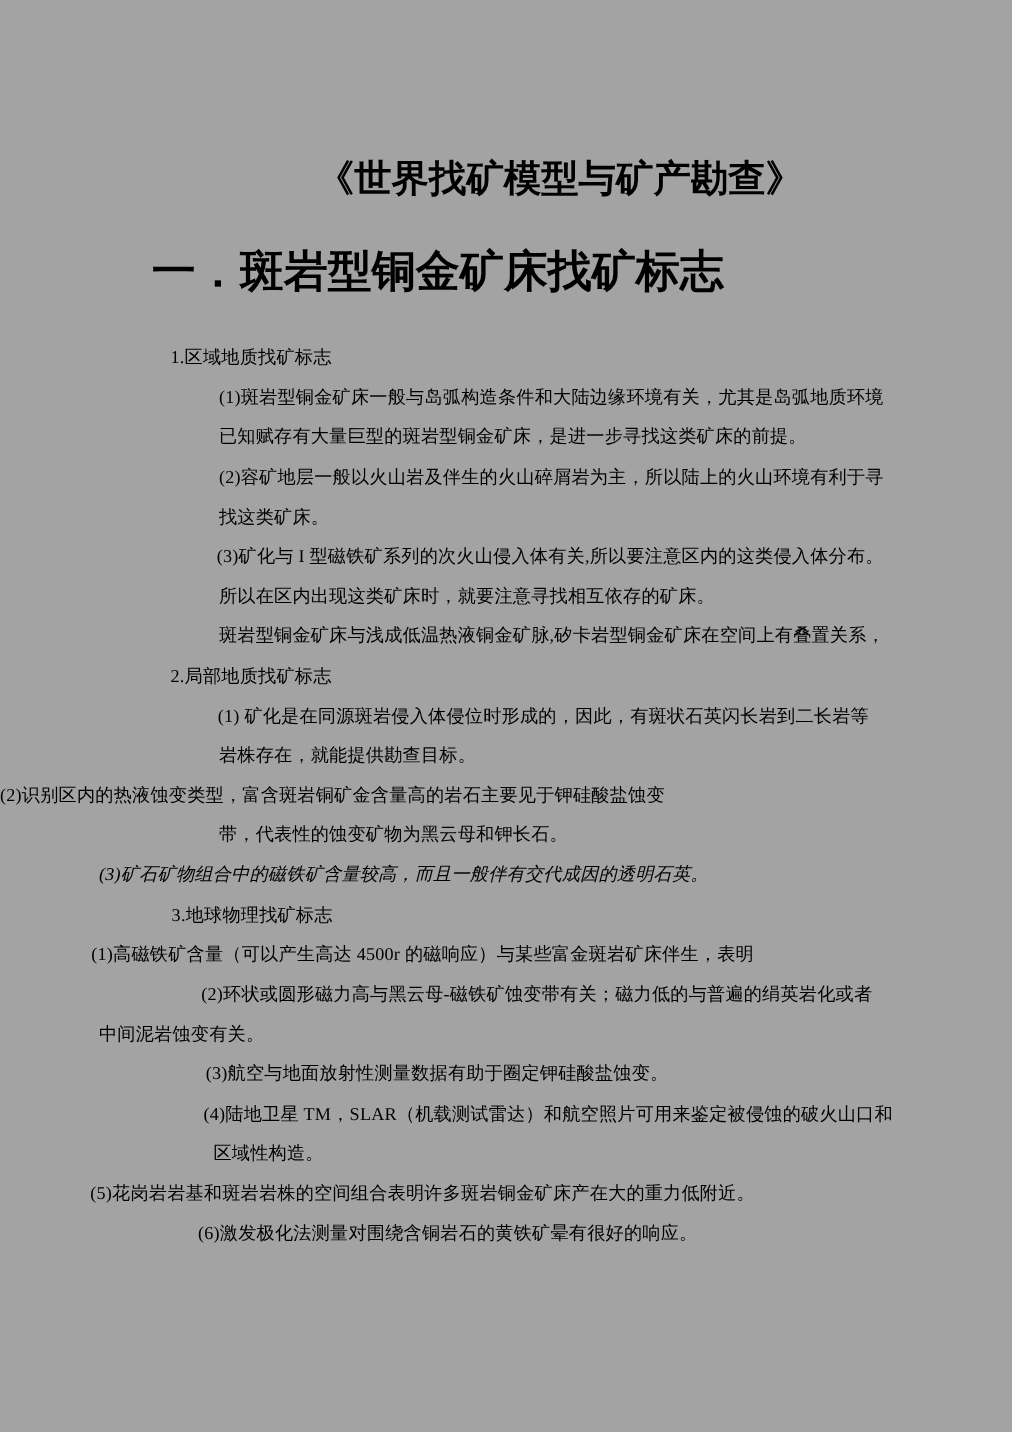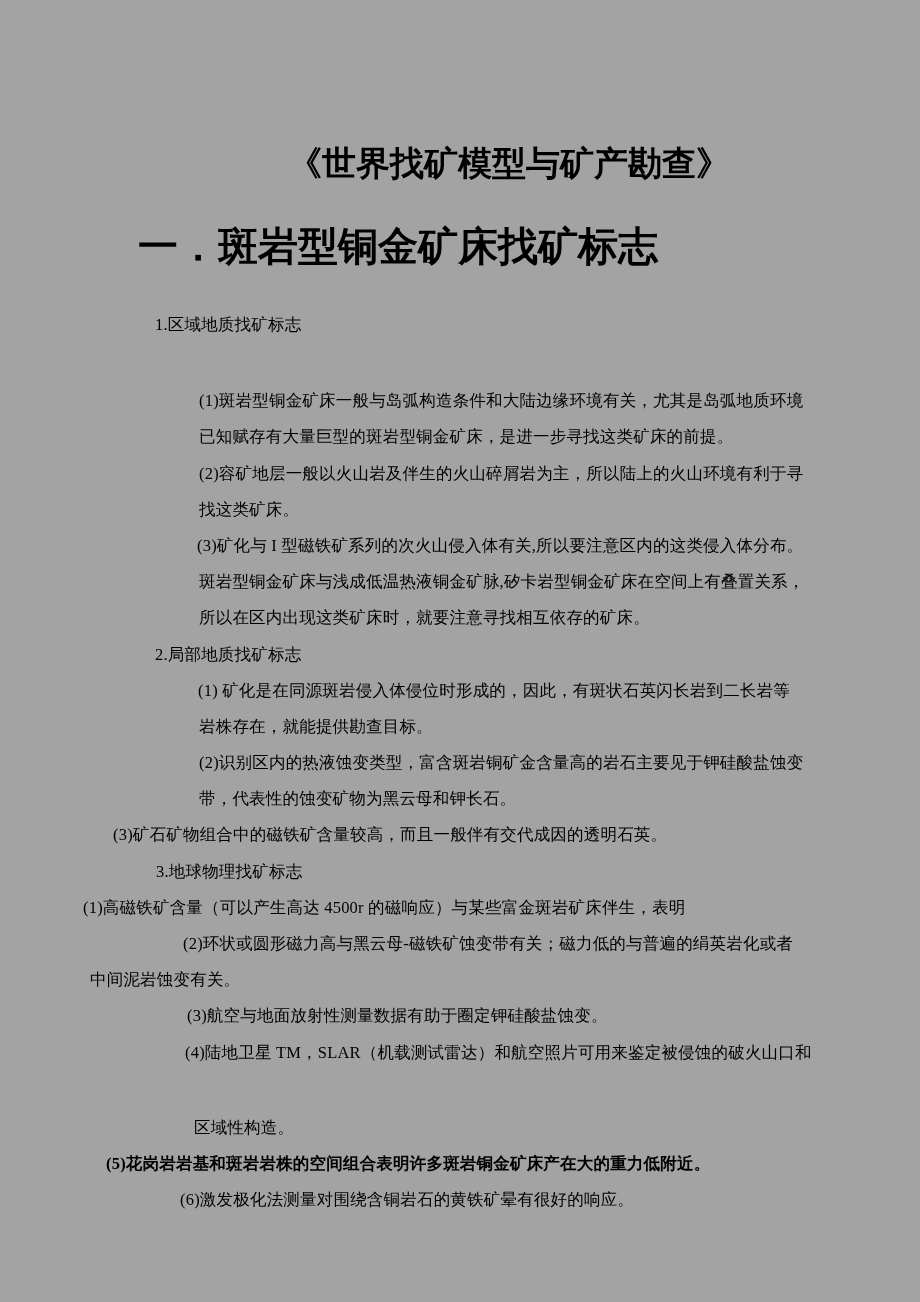--- a/index.html
+++ b/index.html
@@ -49,36 +49,36 @@
   }
 </style>
 </head>
 <body>
 
 <div class="page">
   <div class="doc-title">《世界找矿模型与矿产勘查》</div>
   <div class="doc-heading">一．斑岩型铜金矿床找矿标志</div>
   <div class="doc-body">
       <div class="text-line" style="padding-left: 155px;">1.区域地质找矿标志</div>
-      <div class="text-line" style="padding-left: 199px; margin-top: 40px;">(1)斑岩型铜金矿床一般与岛弧构造条件和大陆边缘环境有关，尤其是岛弧地质环境</div>
+      <div class="text-line" style="padding-left: 199px;">(1)斑岩型铜金矿床一般与岛弧构造条件和大陆边缘环境有关，尤其是岛弧地质环境</div>
       <div class="text-line" style="padding-left: 199px;">已知赋存有大量巨型的斑岩型铜金矿床，是进一步寻找这类矿床的前提。</div>
       <div class="text-line" style="padding-left: 199px;">(2)容矿地层一般以火山岩及伴生的火山碎屑岩为主，所以陆上的火山环境有利于寻</div>
       <div class="text-line" style="padding-left: 199px;">找这类矿床。</div>
       <div class="text-line" style="padding-left: 197px;">(3)矿化与 I 型磁铁矿系列的次火山侵入体有关,所以要注意区内的这类侵入体分布。</div>
+      <div class="text-line" style="padding-left: 199px;">所以在区内出现这类矿床时，就要注意寻找相互依存的矿床。</div>
       <div class="text-line" style="padding-left: 199px;">斑岩型铜金矿床与浅成低温热液铜金矿脉,矽卡岩型铜金矿床在空间上有叠置关系，</div>
-      <div class="text-line" style="padding-left: 199px;">所以在区内出现这类矿床时，就要注意寻找相互依存的矿床。</div>
       <div class="text-line" style="padding-left: 155px;">2.局部地质找矿标志</div>
       <div class="text-line" style="padding-left: 198px;">(1) 矿化是在同源斑岩侵入体侵位时形成的，因此，有斑状石英闪长岩到二长岩等</div>
       <div class="text-line" style="padding-left: 199px;">岩株存在，就能提供勘查目标。</div>
-      <div class="text-line" style="padding-left: 199px;">(2)识别区内的热液蚀变类型，富含斑岩铜矿金含量高的岩石主要见于钾硅酸盐蚀变</div>
+      <div class="text-line" style="">(2)识别区内的热液蚀变类型，富含斑岩铜矿金含量高的岩石主要见于钾硅酸盐蚀变</div>
       <div class="text-line" style="padding-left: 199px;">带，代表性的蚀变矿物为黑云母和钾长石。</div>
-      <div class="text-line" style="padding-left: 113px;">(3)矿石矿物组合中的磁铁矿含量较高，而且一般伴有交代成因的透明石英。</div>
+      <div class="text-line" style="padding-left: 90px; font-style: italic;">(3)矿石矿物组合中的磁铁矿含量较高，而且一般伴有交代成因的透明石英。</div>
       <div class="text-line" style="padding-left: 156px;">3.地球物理找矿标志</div>
       <div class="text-line" style="padding-left: 83px;">(1)高磁铁矿含量（可以产生高达 4500r 的磁响应）与某些富金斑岩矿床伴生，表明</div>
       <div class="text-line" style="padding-left: 183px;">(2)环状或圆形磁力高与黑云母-磁铁矿蚀变带有关；磁力低的与普遍的绢英岩化或者</div>
       <div class="text-line" style="padding-left: 90px;">中间泥岩蚀变有关。</div>
       <div class="text-line" style="padding-left: 187px;">(3)航空与地面放射性测量数据有助于圈定钾硅酸盐蚀变。</div>
       <div class="text-line" style="padding-left: 185px;">(4)陆地卫星 TM，SLAR（机载测试雷达）和航空照片可用来鉴定被侵蚀的破火山口和</div>
-      <div class="text-line" style="padding-left: 194px; margin-top: 39px;">区域性构造。</div>
-      <div class="text-line" style="padding-left: 106px; font-weight: bold;">(5)花岗岩岩基和斑岩岩株的空间组合表明许多斑岩铜金矿床产在大的重力低附近。</div>
+      <div class="text-line" style="padding-left: 194px;">区域性构造。</div>
+      <div class="text-line" style="padding-left: 82px;">(5)花岗岩岩基和斑岩岩株的空间组合表明许多斑岩铜金矿床产在大的重力低附近。</div>
       <div class="text-line" style="padding-left: 180px;">(6)激发极化法测量对围绕含铜岩石的黄铁矿晕有很好的响应。</div>
     </div>
 </div>
 
 </body></html>

